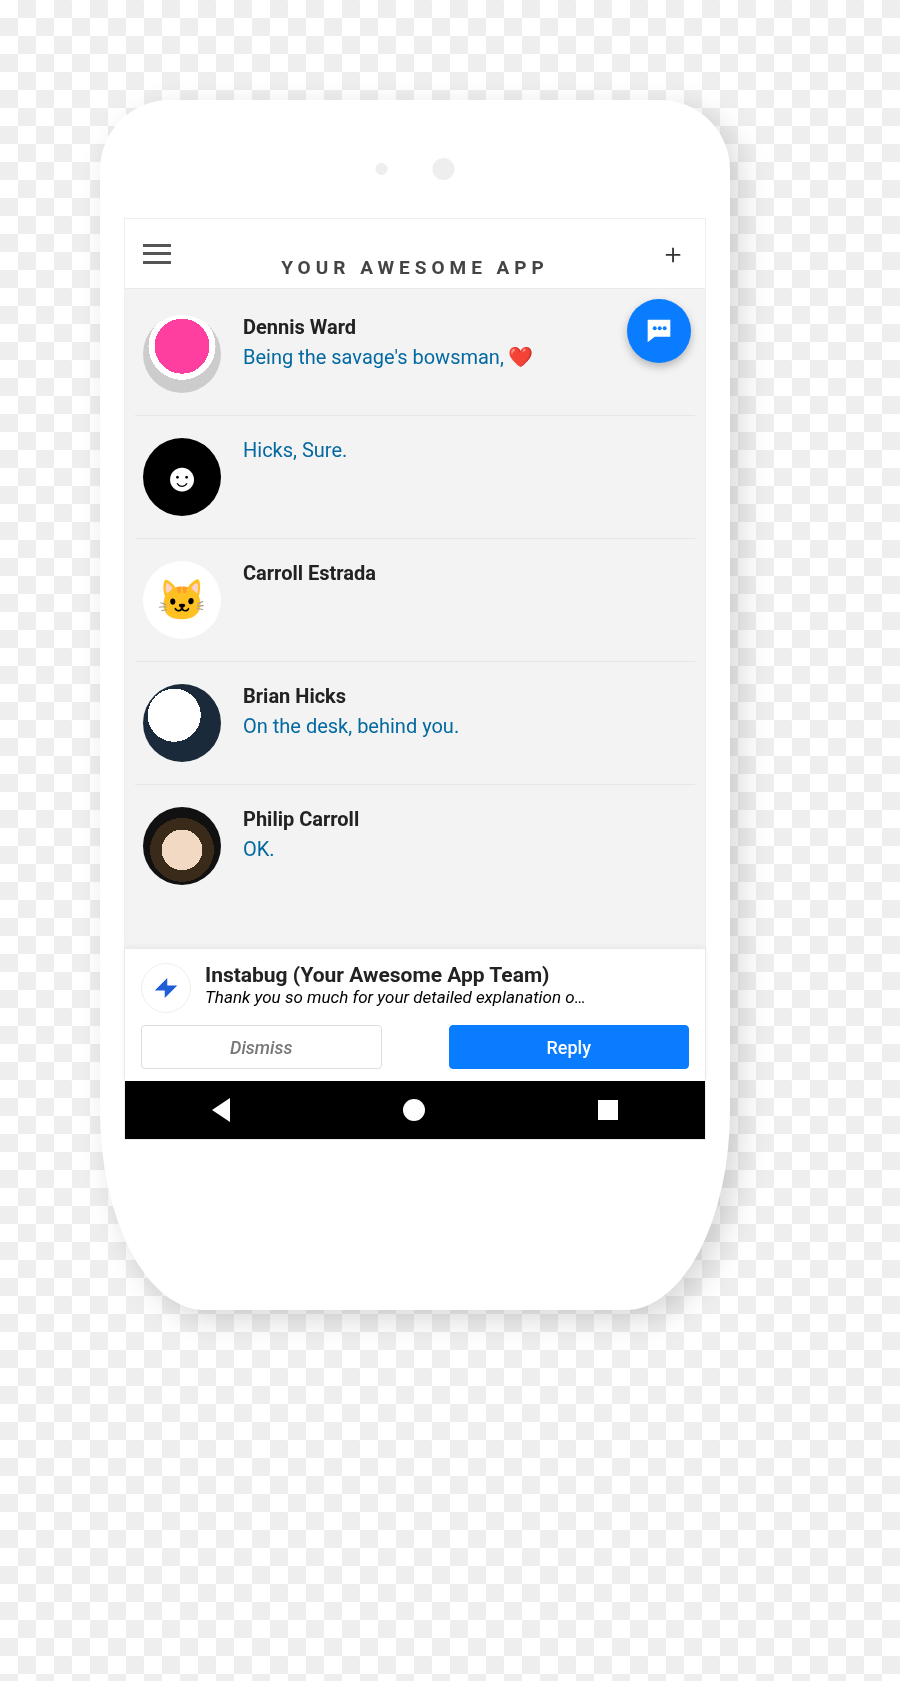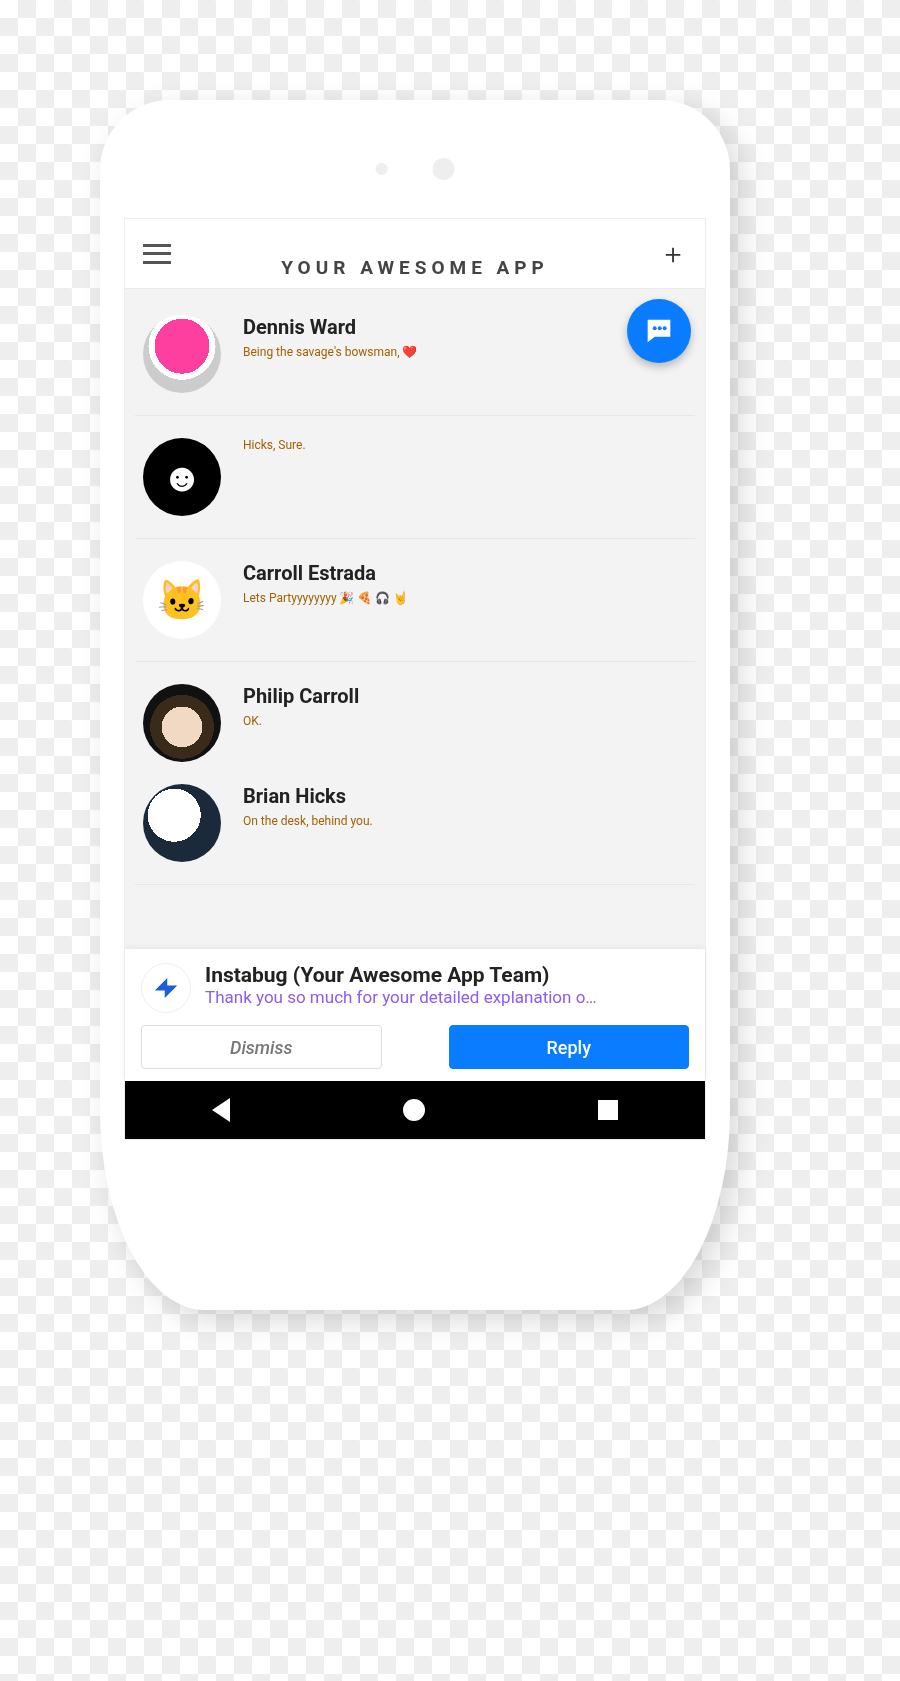--- a/index.html
+++ b/index.html
@@ -92,21 +92,21 @@
     flex: 0 0 78px;
     width: 78px; height: 78px;
     border-radius: 50%;
     background: #ddd;
     display:flex; align-items:center; justify-content:center;
     font-size: 40px;
     overflow:hidden;
   }
   .rowtext { flex:1; min-width:0; }
   .name { font-weight: 700; font-size: 20px; color:#222; margin-bottom:6px;}
-  .msg { font-size: 12px; color:#a16207; white-space:nowrap; overflow:hidden; text-overflow:ellipsis;}
+  .msg { font-size: 20px; color:#0369a1; white-space:nowrap; overflow:hidden; text-overflow:ellipsis;}
   .fab {
     position: absolute;
     top: 10px; right: 14px;
     width: 64px; height: 64px;
     border-radius: 50%;
     background: #0a7cff;
     display:flex; align-items:center; justify-content:center;
     box-shadow: 0 4px 8px rgba(0,0,0,0.25);
   }
   .notif {
@@ -114,21 +114,21 @@
     padding: 14px 16px 12px 16px;
     box-shadow: 0 -2px 6px rgba(0,0,0,0.06);
   }
   .notif-top { display:flex; gap:14px; align-items:flex-start; margin-bottom:12px;}
   .notif-logo {
     flex:0 0 50px; width:50px; height:50px; border-radius:50%;
     border:1px solid #eee; display:flex; align-items:center; justify-content:center;
     background:#fff;
   }
   .notif-title { font-weight:700; font-size:21px; color:#222; }
-  .notif-body  { font-size:17px; color:#8b5cf6; white-space:nowrap; overflow:hidden; text-overflow:ellipsis; max-width: 430px;}
+  .notif-body  { font-size:17px; color:#000000; white-space:nowrap; overflow:hidden; text-overflow:ellipsis; max-width: 430px; font-style: italic;}
   .notif-btns { display:flex; gap:22px; }
   .btn {
     flex:1; height:44px; border-radius:4px;
     display:flex; align-items:center; justify-content:center;
     font-size:18px; font-weight:500;
   }
   .btn-dismiss { background:#fff; border:1px solid #ddd; color:#777;font-style:italic;}
   .btn-reply   { background:#0a7cff; color:#fff; border:1px solid #0a7cff;margin-left:45px;}
   .navbar {
     height:58px; background:#000;
@@ -190,37 +190,36 @@
           <div class="avatar av2">☻</div>
           <div class="rowtext">
             <div class="msg">Hicks, Sure.</div>
           </div>
         </div>
 
         <div class="row">
           <div class="avatar av3">🐱</div>
           <div class="rowtext">
             <div class="name">Carroll Estrada</div>
-            <div class="msg">Lets Partyyyyyyyy 🎉 🍕 🎧 🤘</div>
+          </div>
+        </div>
+
+        <div class="row">
+          <div class="avatar av4"></div>
+          <div class="rowtext">
+            <div class="name">Brian Hicks</div>
+            <div class="msg">On the desk, behind you.</div>
           </div>
         </div>
 
         <div class="row" style="border-bottom:none;padding-bottom:0;">
           <div class="avatar av5"></div>
           <div class="rowtext">
             <div class="name">Philip Carroll</div>
             <div class="msg">OK.</div>
-          </div>
-        </div>
-
-        <div class="row">
-          <div class="avatar av4"></div>
-          <div class="rowtext">
-            <div class="name">Brian Hicks</div>
-            <div class="msg">On the desk, behind you.</div>
           </div>
         </div>
       </div>
 
       <div class="notif">
         <div class="notif-top">
           <div class="notif-logo">
             <svg width="30" height="30" viewBox="0 0 24 24">
               <path d="M3 14 L13 4 L13 10 L21 10 L11 20 L11 14 Z" fill="#1e5fd8"></path>
             </svg>

